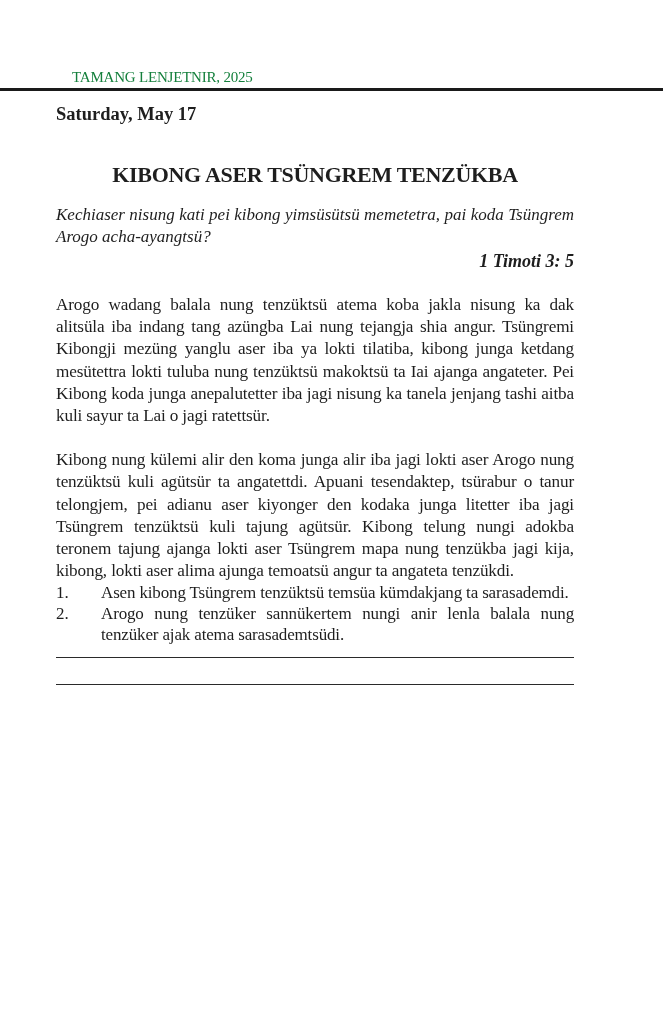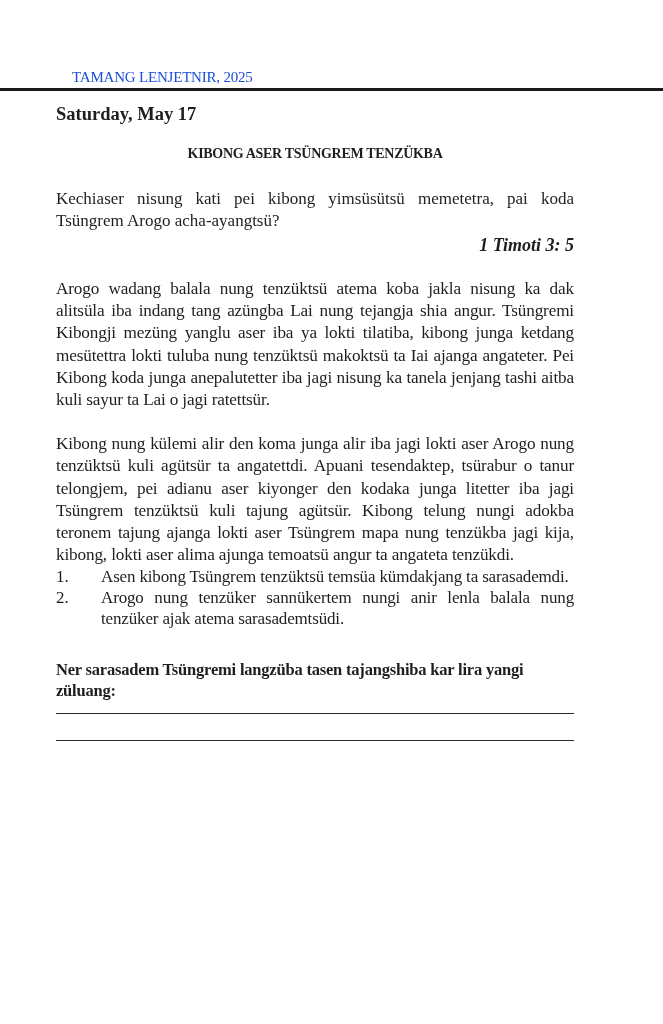--- a/index.html
+++ b/index.html
@@ -20,21 +20,21 @@
       left: 72px;
       right: 73px;
       top: 66px;
       height: 20px;
       display: flex;
       justify-content: space-between;
       align-items: flex-end;
       font-family: "Liberation Serif", serif;
       font-size: 15px;
       letter-spacing: -0.2px;
-      color: #1d4ed8;
+      color: #15803d;
     }
     .header-rule {
       position: absolute;
       left: 0;
       width: 663px;
       top: 88px;
       height: 3px;
       background: #1a1a1a;
     }
     .content {
@@ -45,26 +45,27 @@
     }
     .date {
       font-weight: bold;
       font-size: 18.5px;
       margin: 4px 0 0 0;
       height: 26px;
     }
     .title {
       text-align: center;
       font-weight: bold;
-      font-size: 14px;
+      font-size: 22px;
       letter-spacing: -0.3px;
-      margin-top: 16px;
+      margin-top: 32px;
       height: 28px;
     }
     .question {
+      font-style: italic;
       font-size: 17px;
       line-height: 22px;
       text-align: justify;
       margin-top: 14px;
     }
     .reference {
       text-align: right;
       font-style: italic;
       font-weight: bold;
       font-size: 18px;
@@ -142,16 +143,15 @@
     <li class="qitem">
       <span class="qnum">1.</span>
       <span class="qtext">Asen kibong Tsüngrem tenzüktsü temsüa kümdakjang ta sarasademdi.</span>
     </li>
     <li class="qitem">
       <span class="qnum">2.</span>
       <span class="qtext">Arogo nung tenzüker sannükertem nungi anir lenla balala nung tenzüker ajak atema sarasademtsüdi.</span>
     </li>
   </ol>
 
-  <div class="prompt">Ner sarasadem Tsüngremi langzüba tasen tajangshiba kar lira yangi züluang:</div>
   <div class="write-line wl1"></div>
   <div class="write-line wl2"></div>
 </div>
 
 </body></html>

